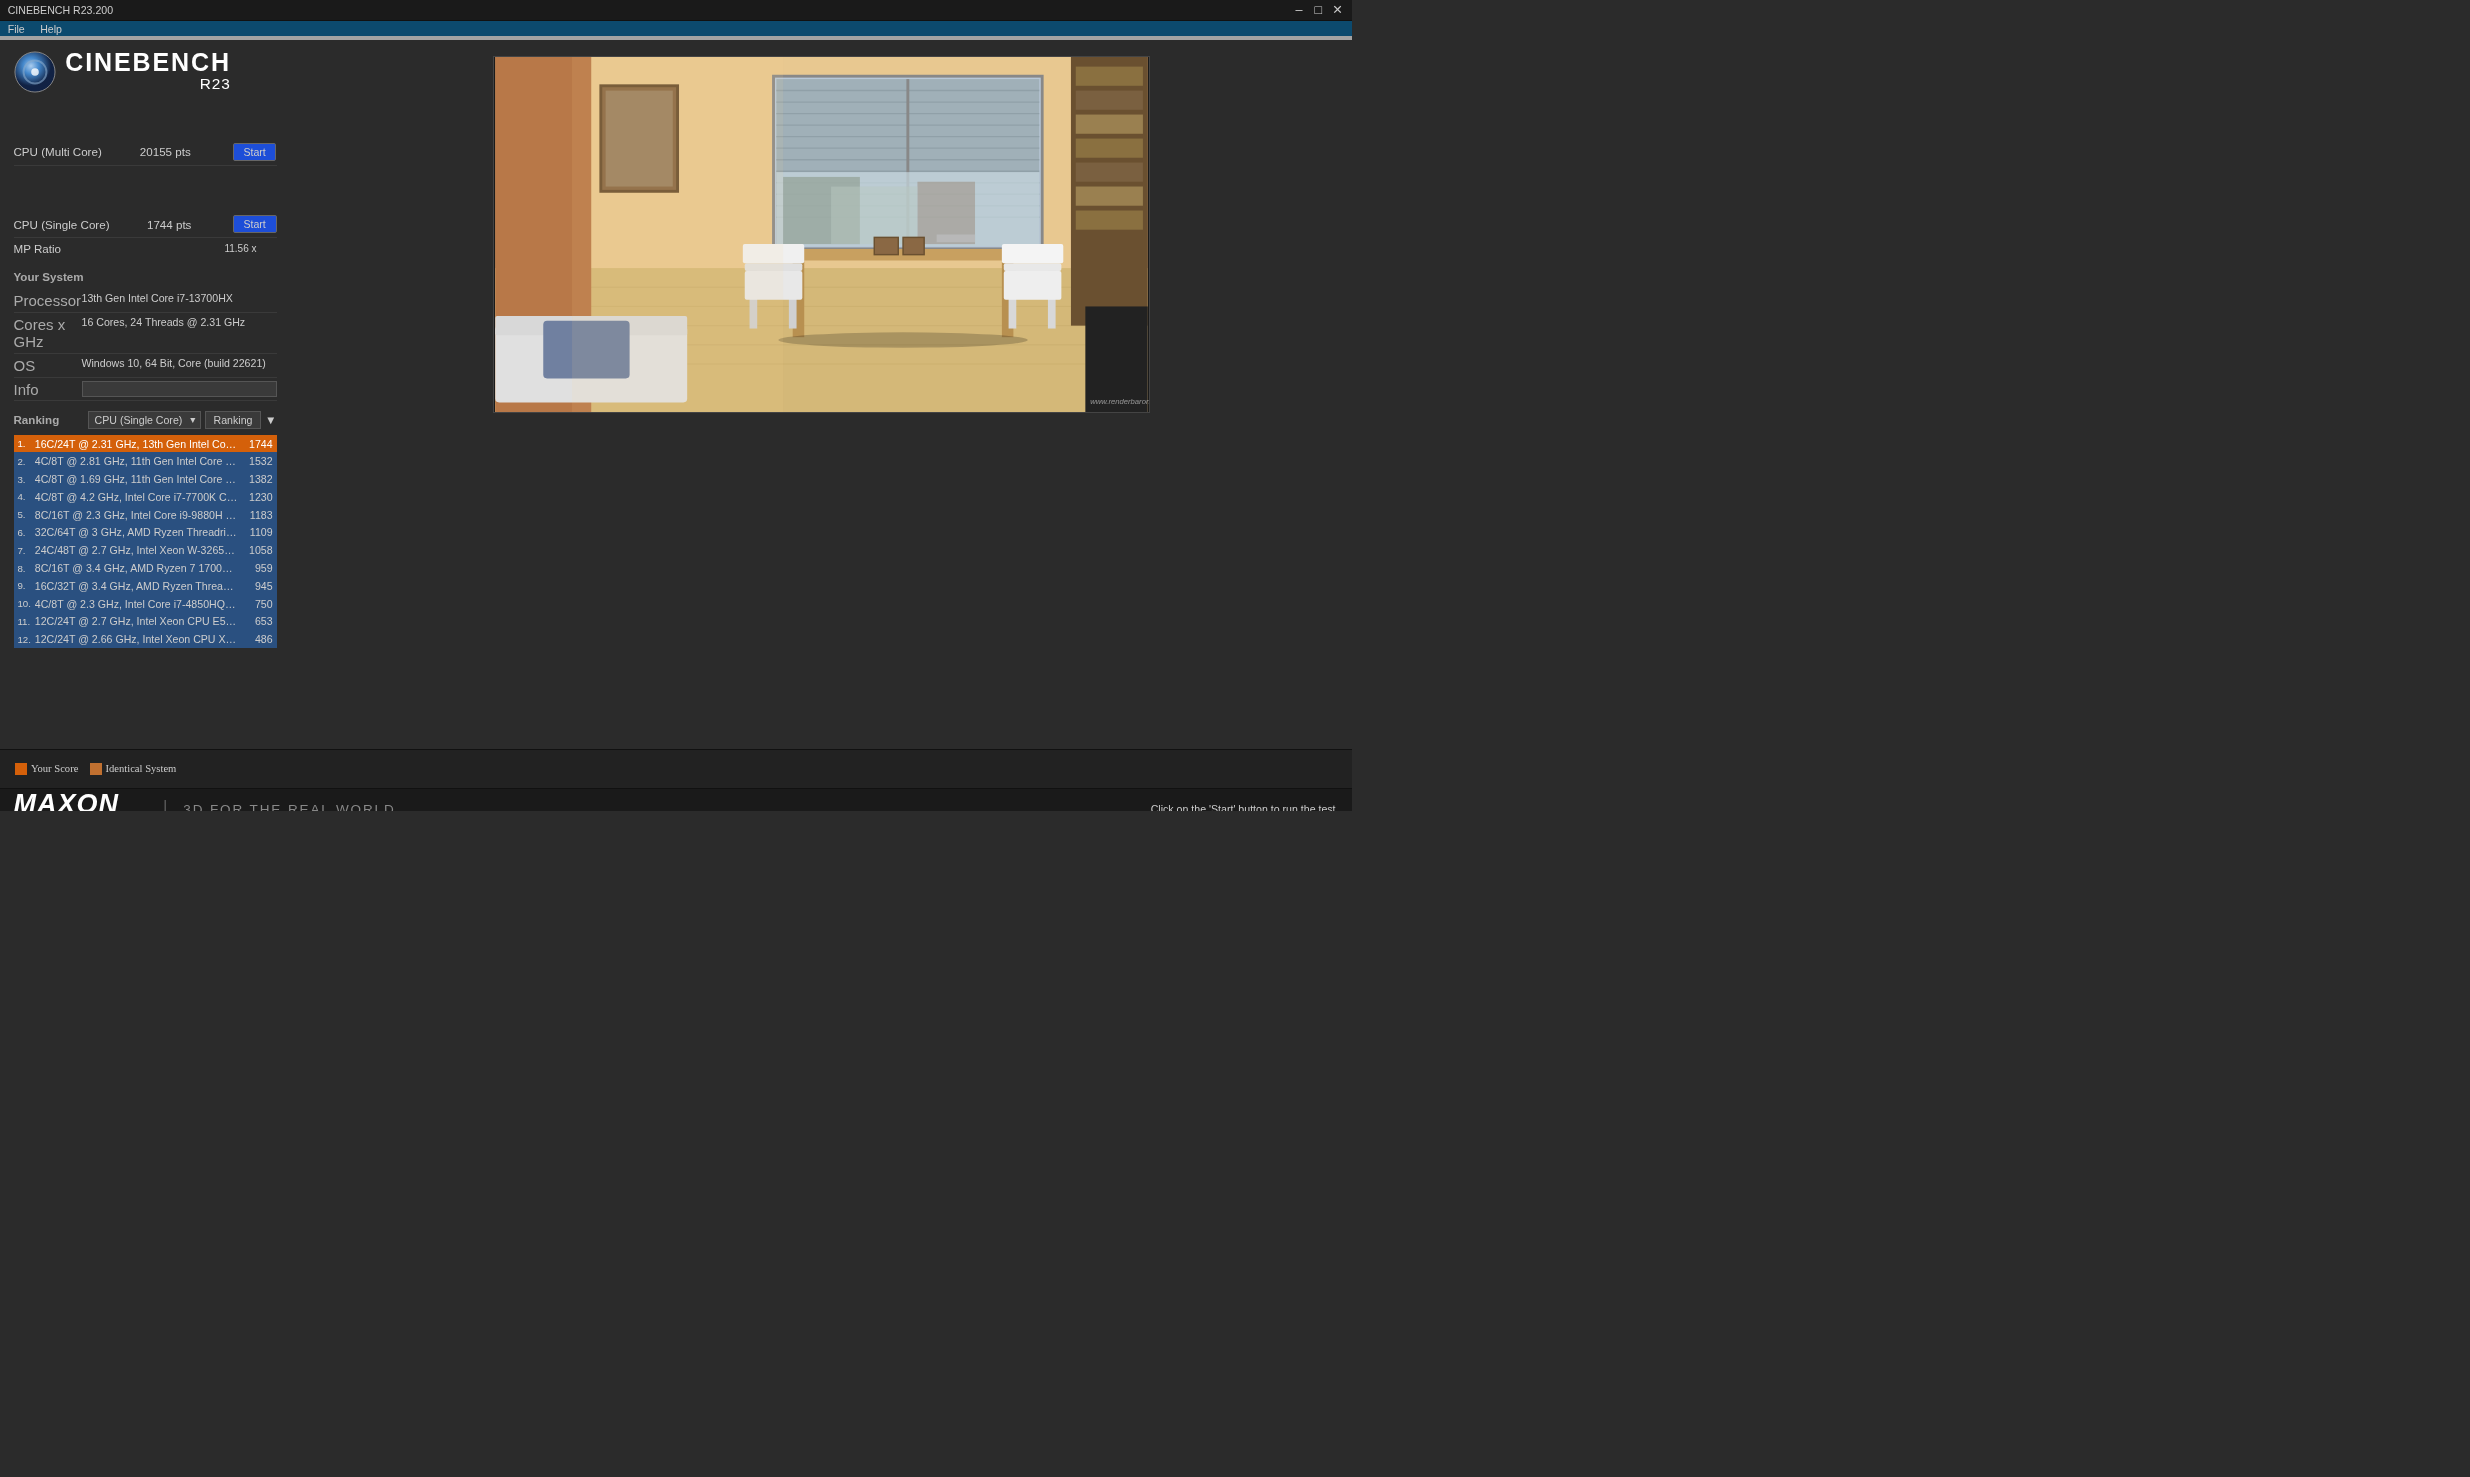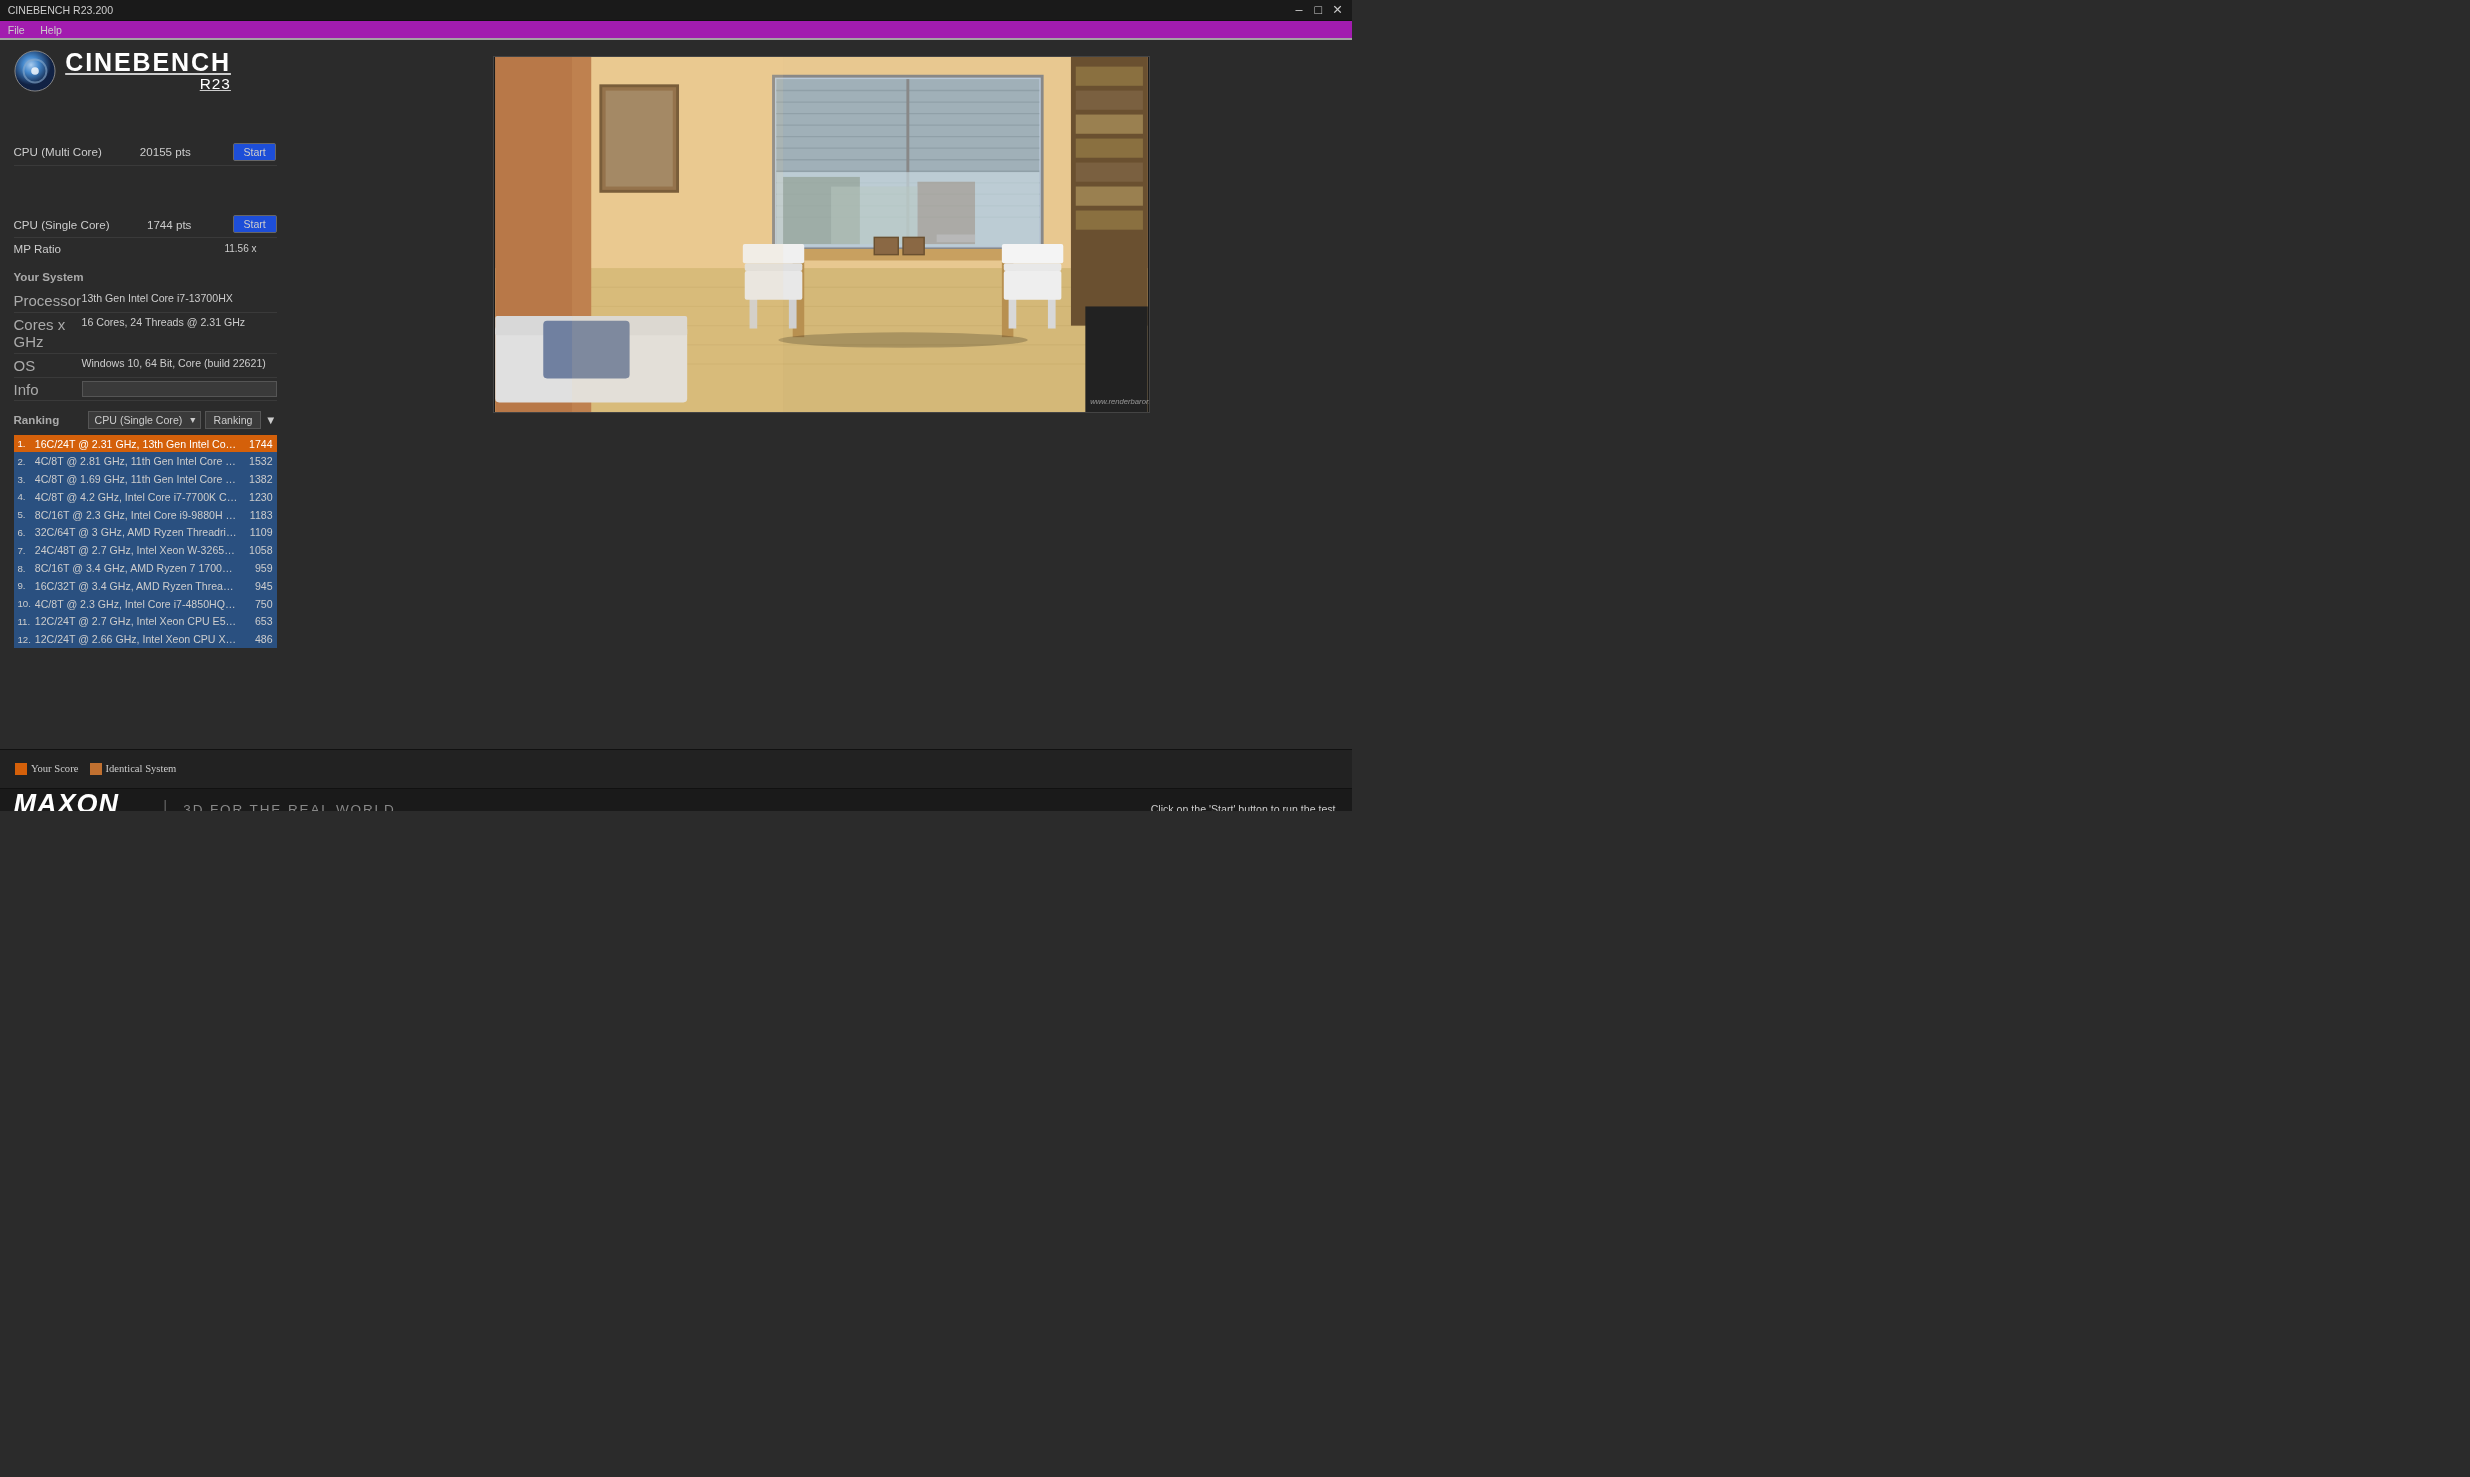--- a/index.html
+++ b/index.html
@@ -41,27 +41,27 @@
       font-size: 12.6px;
       cursor: pointer;
       line-height: 1;
       display: flex;
       align-items: center;
       justify-content: center;
     }
 
     
     .menu-bar {
-      background: #a21caf;
+      background: #0c4a6e;
       height: 19.3px;
       display: flex;
       align-items: center;
       padding: 0 7.7px;
       gap: 15.4px;
-      border-bottom: 2px solid #a3a3a3;
+      border-bottom: 4px solid #a3a3a3;
     }
     .menu-item {
       font-size: 10.6px;
       color: #ccc;
       cursor: pointer;
     }
 
     
     .main-layout {
       display: flex;
@@ -72,24 +72,23 @@
     .left-panel {
       width: 290px;
       padding: 9.7px 13.5px;
       flex-shrink: 0;
       overflow-y: auto;
     }
 
     
     .logo-area {
       display: flex;
-      align-items: flex-start;
+      align-items: flex-end;
       margin-bottom: 31px;
       gap: 9.7px;
-      text-decoration: underline;
     }
     .logo-icon {
       width: 42px;
       height: 42px;
     }
     .logo-text {
       display: flex;
       flex-direction: column;
     }
     .logo-name {

